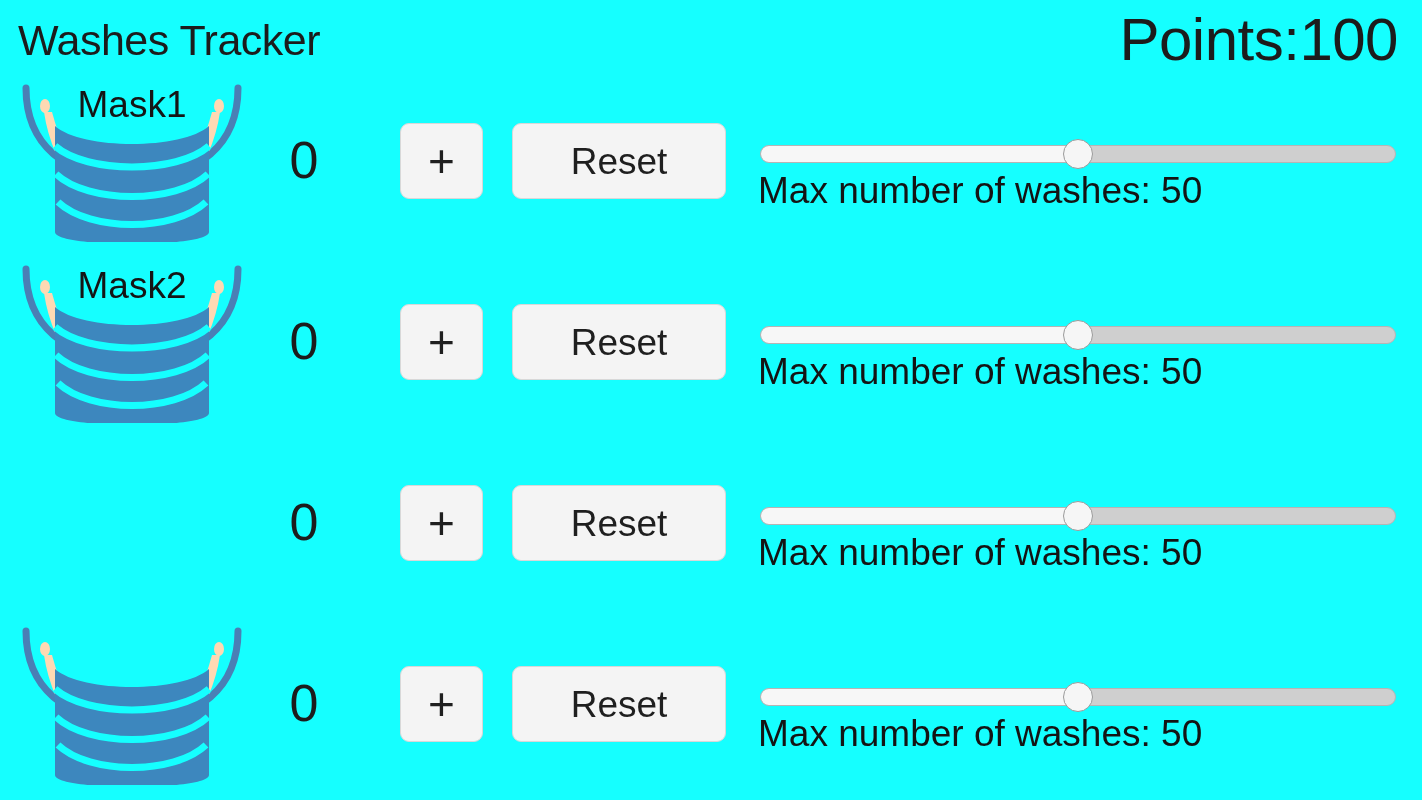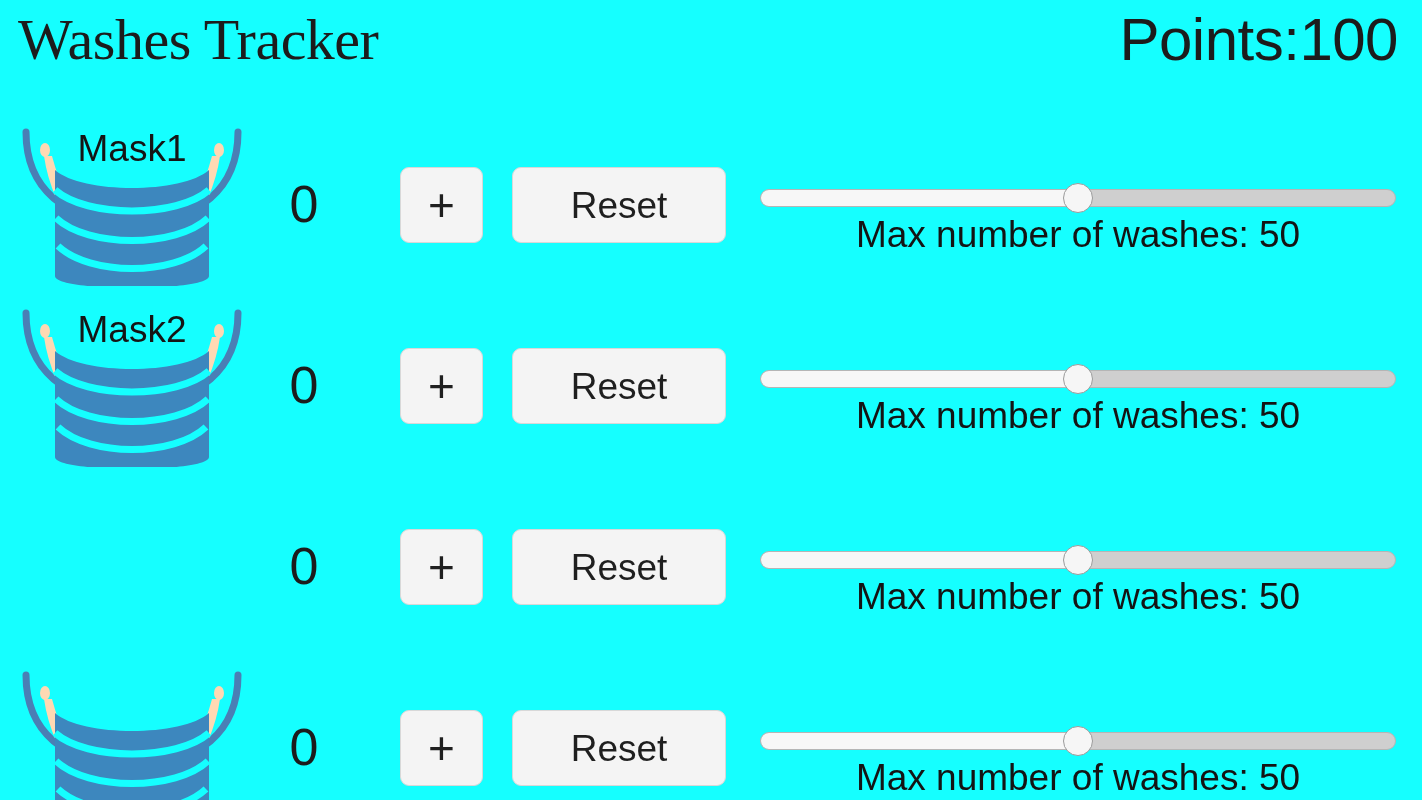--- a/index.html
+++ b/index.html
@@ -26,45 +26,44 @@
   .header {
     position: absolute;
     left: 0; top: 0;
     width: 1422px;
     height: 78px;
   }
   .app-title {
     position: absolute;
     left: 18px;
     top: 7px;
-    font-size: 58px;
+    font-size: 43px;
     line-height: 66px;
     color: #1c1c1c;
-    font-family: Liberation Serif, serif;
+    font-family: Liberation Sans, sans-serif;
     white-space: nowrap;
     letter-spacing: -0.5px;
   }
   .points {
     position: absolute;
     right: 24px;
     top: 7px;
     font-size: 60px;
     line-height: 66px;
     color: #1c1c1c;
     white-space: nowrap;
     letter-spacing: -0.5px;
   }
 
   
   .row {
     position: absolute;
     left: 0;
     width: 1422px;
     height: 181px;
-    margin-top: 44px;
   }
 
   
   .mask-wrap {
     position: absolute;
     left: 12px;
     top: 0px;
     width: 240px;
     height: 160px;
   }
@@ -164,21 +163,20 @@
     background: #f6f6f6;
     border: 1px solid #9b9b9b;
     box-sizing: border-box;
     cursor: pointer;
   }
   .slider-label {
     position: absolute;
     left: 0;
     top: 46px;
     width: 640px;
-    text-align: center;
     font-size: 37px;
     line-height: 44px;
     color: #141414;
     white-space: nowrap;
   }
 </style>
 </head>
 <body>
 
 <div id="app">

